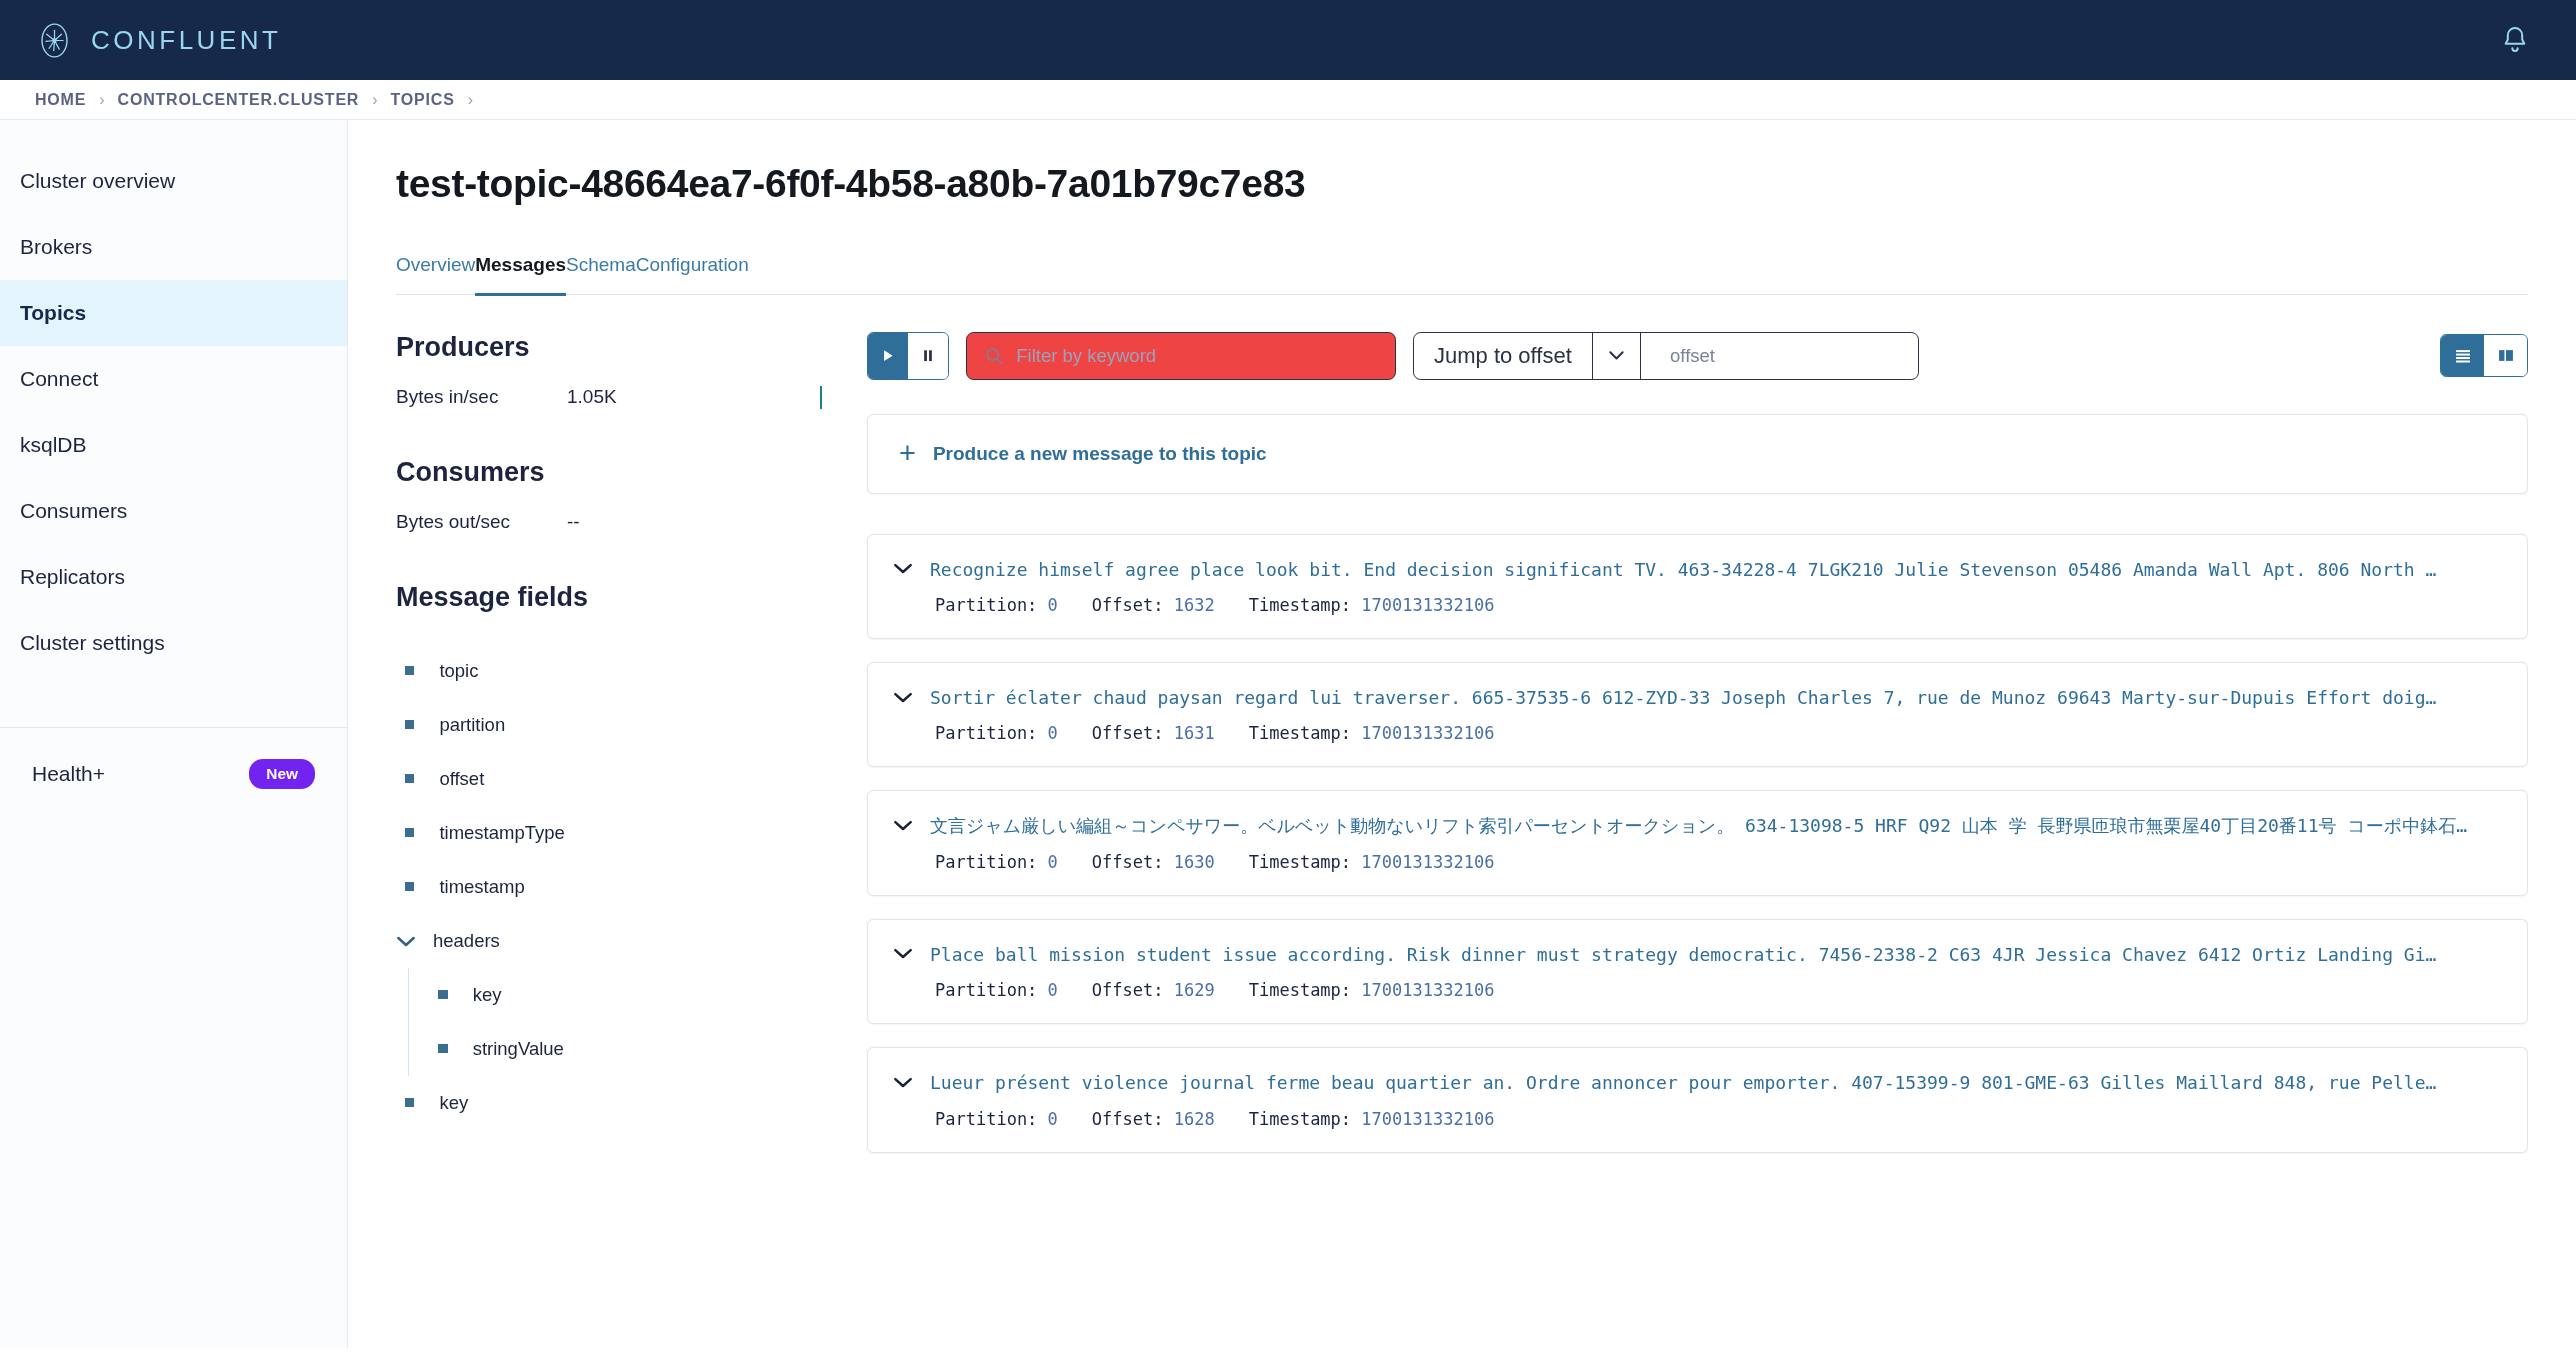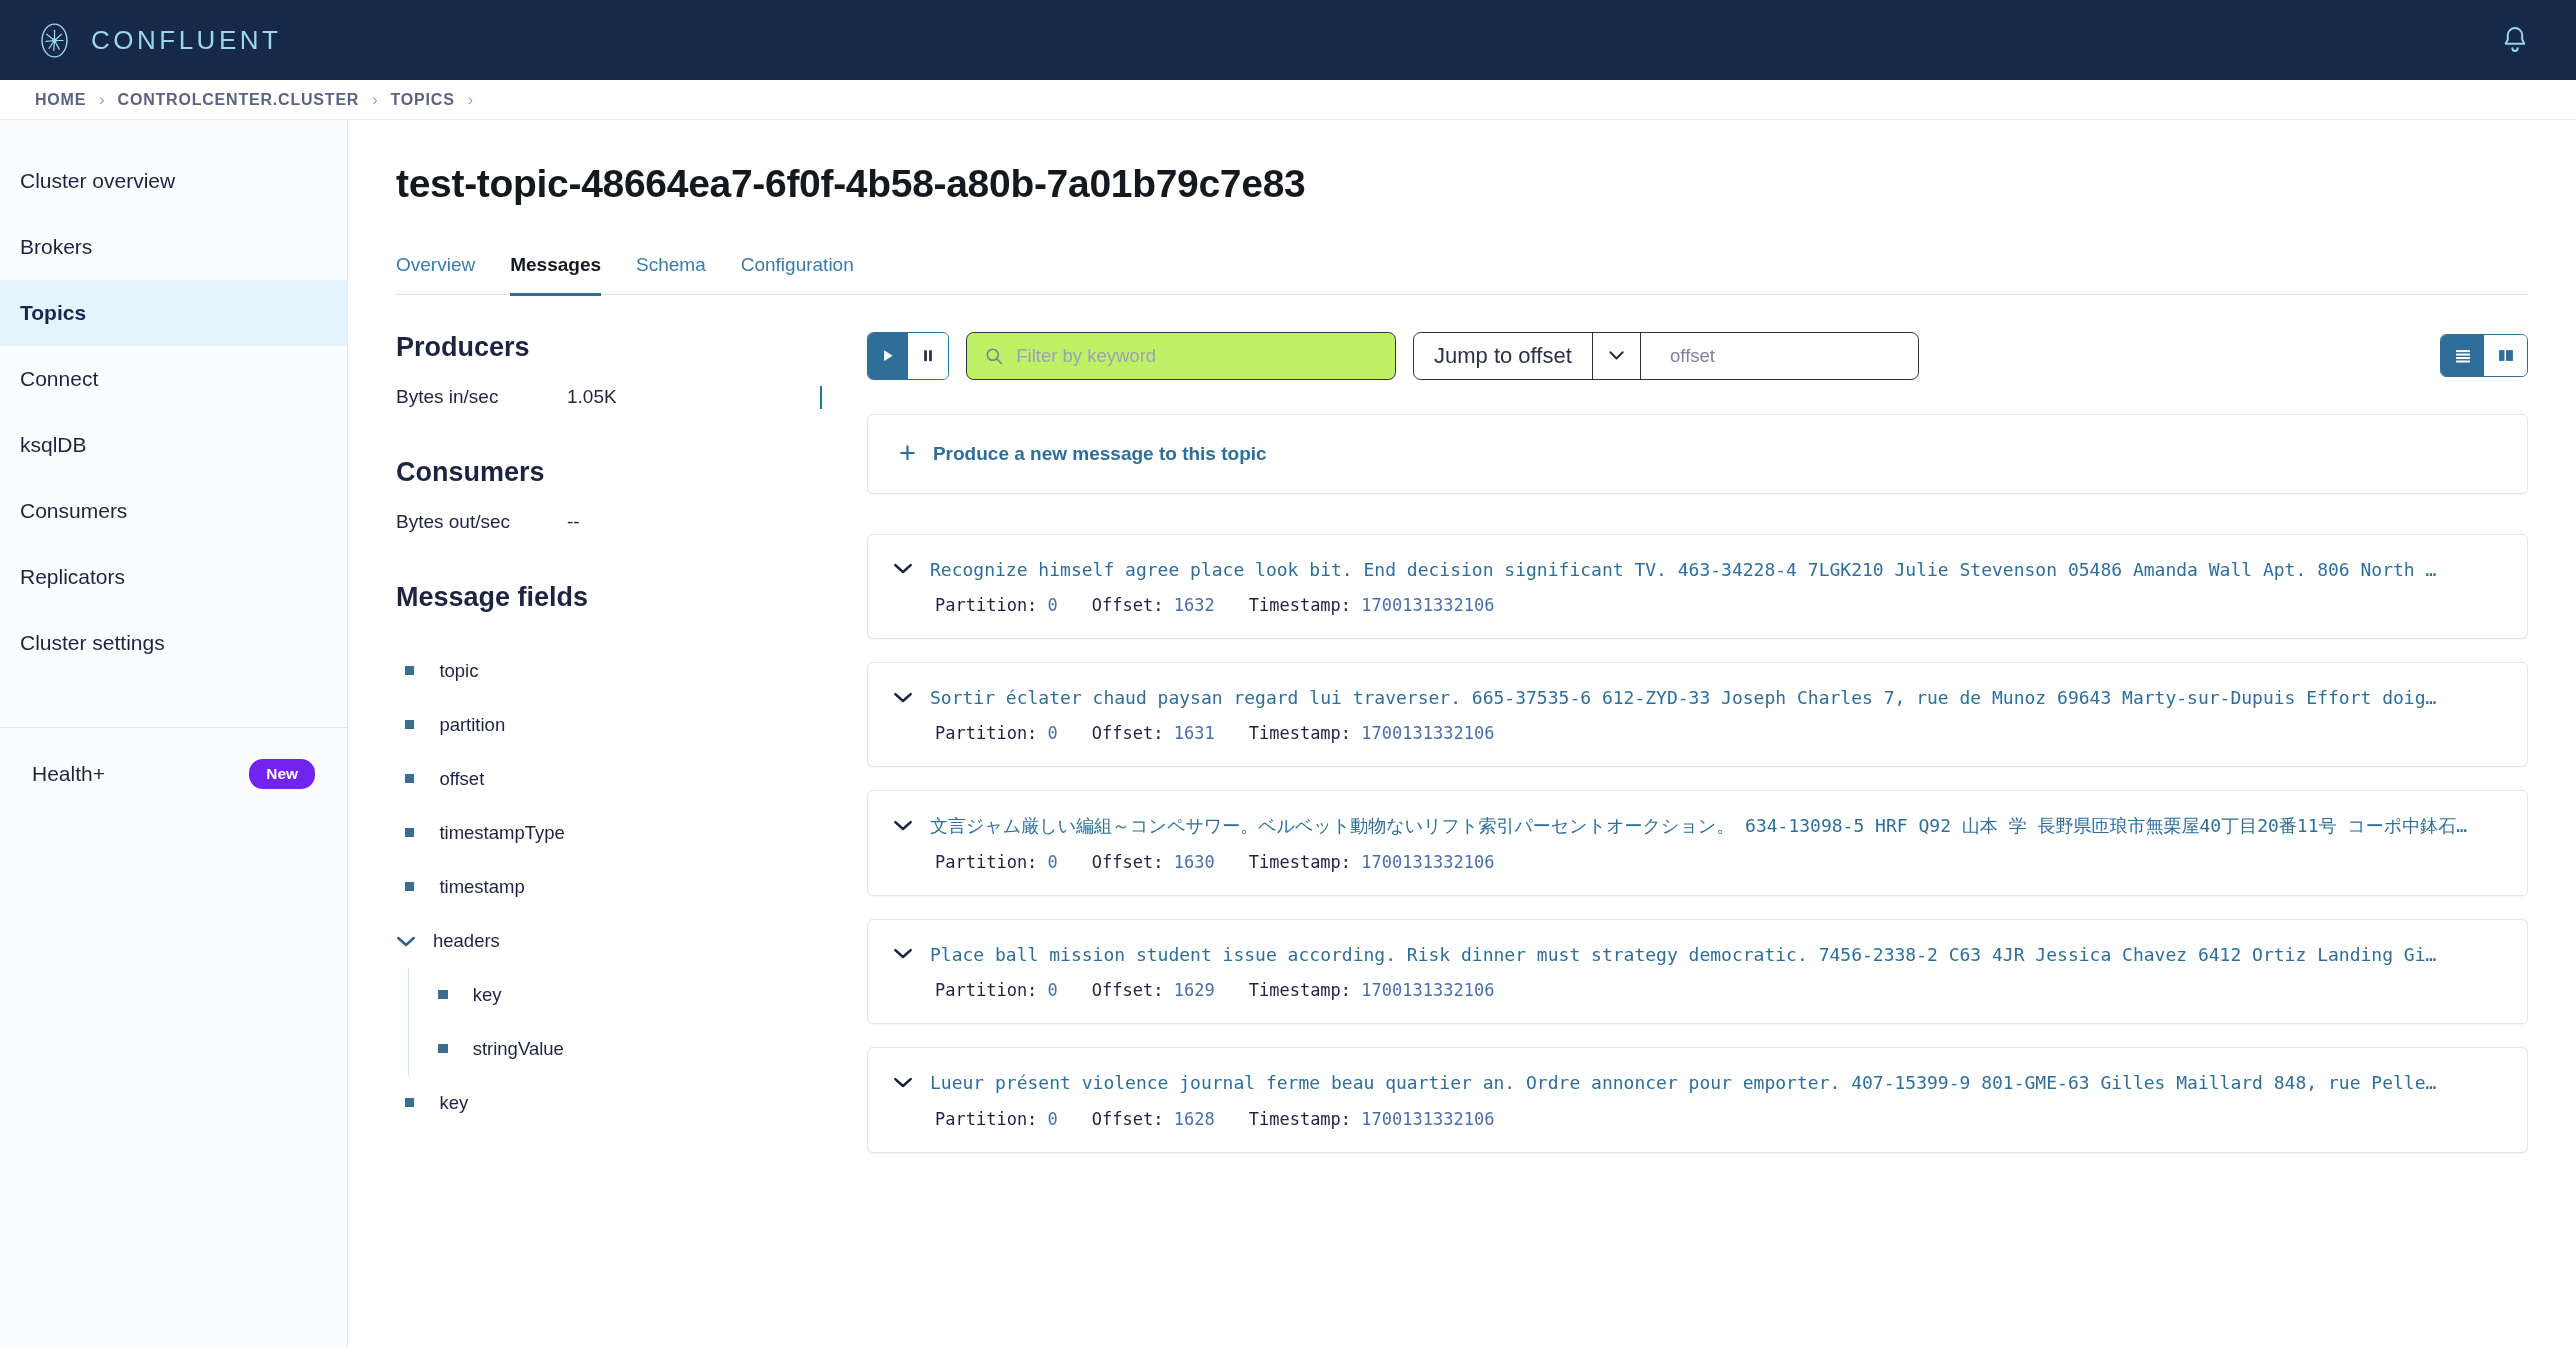--- a/index.html
+++ b/index.html
@@ -73,21 +73,21 @@
   }
 
   
   .main { flex: 1; padding: 42px 48px 0 48px; overflow: hidden; }
   .page-title {
     font-size: 39px; font-weight: 700; color: #14181f;
     letter-spacing: -0.3px; margin-bottom: 48px;
   }
 
   .tabs {
-    display: flex; gap: 35px;
+    display: flex; 
     border-bottom: 1.5px solid #dde2ea;
     margin-bottom: 37px;
   }
   .tab {
     font-size: 19px; color: #3b7ba8; padding-bottom: 17px;
     cursor: pointer; border-bottom: 3.9px solid transparent;
     margin-bottom: -2.3px;
   }
   .tab.active { color: #14181f; font-weight: 700; border-bottom-color: #2e6e99; }
 
@@ -142,21 +142,21 @@
     width: 40px; display: flex; align-items: center; justify-content: center;
     cursor: pointer;
   }
   .pp-btn.play { background: #2e6e99; }
   .pp-btn.pause { background: #ffffff; }
 
   .searchbox {
     display: flex; align-items: center; gap: 12.3px;
     width: 430px; height: 48px;
     border: 0.8px solid #2b3245; border-radius: 7.7px;
-    padding: 0 17px; background: #bef264;
+    padding: 0 17px; background: #ef4444;
   }
   .searchbox input {
     border: none; outline: none; flex: 1; height: 100%;
     font-size: 18.5px; color: #2b3245; font-family: inherit; background: transparent;
   }
   .searchbox input::placeholder { color: #9aa2bb; }
 
   .jumpgroup {
     display: flex; height: 48px;
     border: 0.8px solid #2b3245; border-radius: 7.7px; overflow: hidden;

